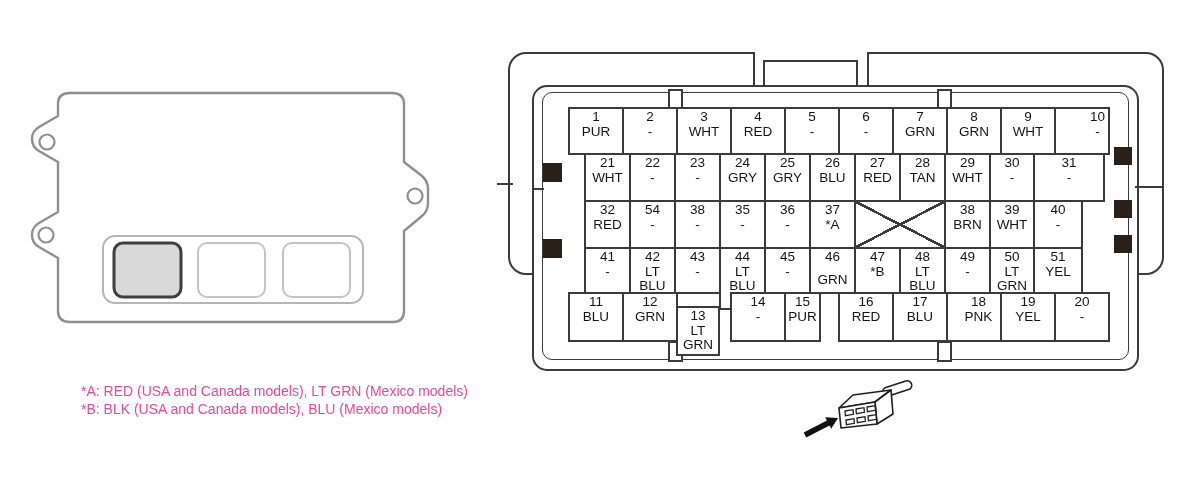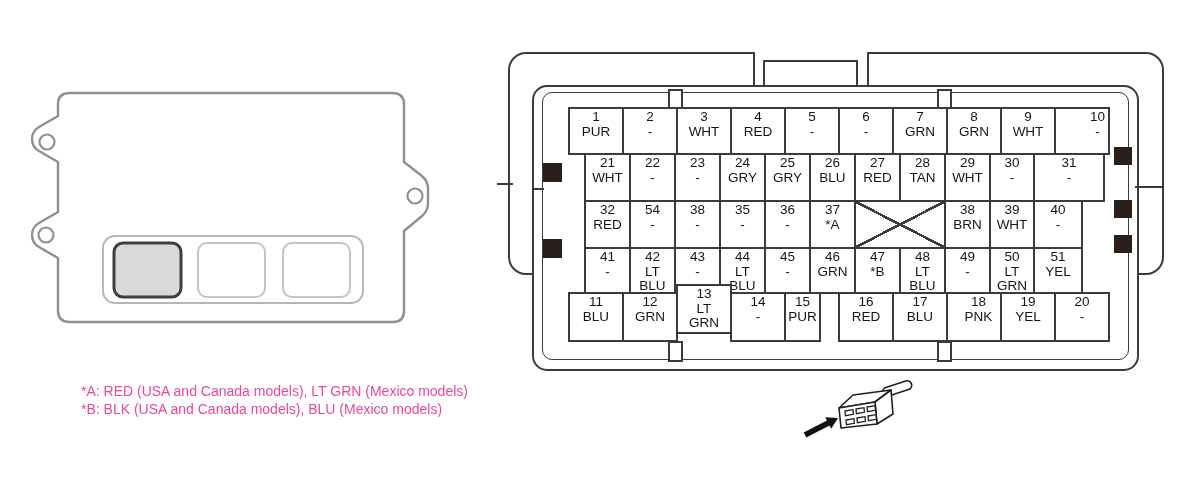--- a/index.html
+++ b/index.html
@@ -220,21 +220,21 @@
       </div>
       <div class="cell" style="left: 719px; top: 247px; width: 47px; height: 63px;">
         <div class="pin-num">44</div>
         <div class="pin-color">LT
 BLU</div>
       </div>
       <div class="cell" style="left: 764px; top: 247px; width: 47px; height: 47px;">
         <div class="pin-num">45</div>
         <div class="pin-color">-</div>
       </div>
-      <div class="cell" style="left: 809px; top: 247px; width: 47px; height: 47px;">
+      <div class="cell" style="left: 809px; top: 247px; width: 47px; height: 47px; gap: 8px;">
         <div class="pin-num">46</div>
         <div class="pin-color">GRN</div>
       </div>
       <div class="cell" style="left: 854px; top: 247px; width: 47px; height: 47px;">
         <div class="pin-num">47</div>
         <div class="pin-color">*B</div>
       </div>
       <div class="cell" style="left: 899px; top: 247px; width: 47px; height: 47px;">
         <div class="pin-num">48</div>
         <div class="pin-color">LT
@@ -254,21 +254,21 @@
         <div class="pin-color">YEL</div>
       </div>
       <div class="cell" style="left: 568px; top: 292px; width: 56px; height: 50px;">
         <div class="pin-num">11</div>
         <div class="pin-color">BLU</div>
       </div>
       <div class="cell" style="left: 622px; top: 292px; width: 56px; height: 50px;">
         <div class="pin-num">12</div>
         <div class="pin-color">GRN</div>
       </div>
-      <div class="cell" style="left: 676px; top: 284px; width: 56px; height: 50px;">
+      <div class="cell" style="left: 676px; top: 306px; width: 44px; height: 50px;">
         <div class="pin-num">13</div>
         <div class="pin-color">LT
 GRN</div>
       </div>
       <div class="cell" style="left: 730px; top: 292px; width: 56px; height: 50px;">
         <div class="pin-num">14</div>
         <div class="pin-color">-</div>
       </div>
       <div class="cell" style="left: 784px; top: 292px; width: 37px; height: 50px;">
         <div class="pin-num">15</div>

